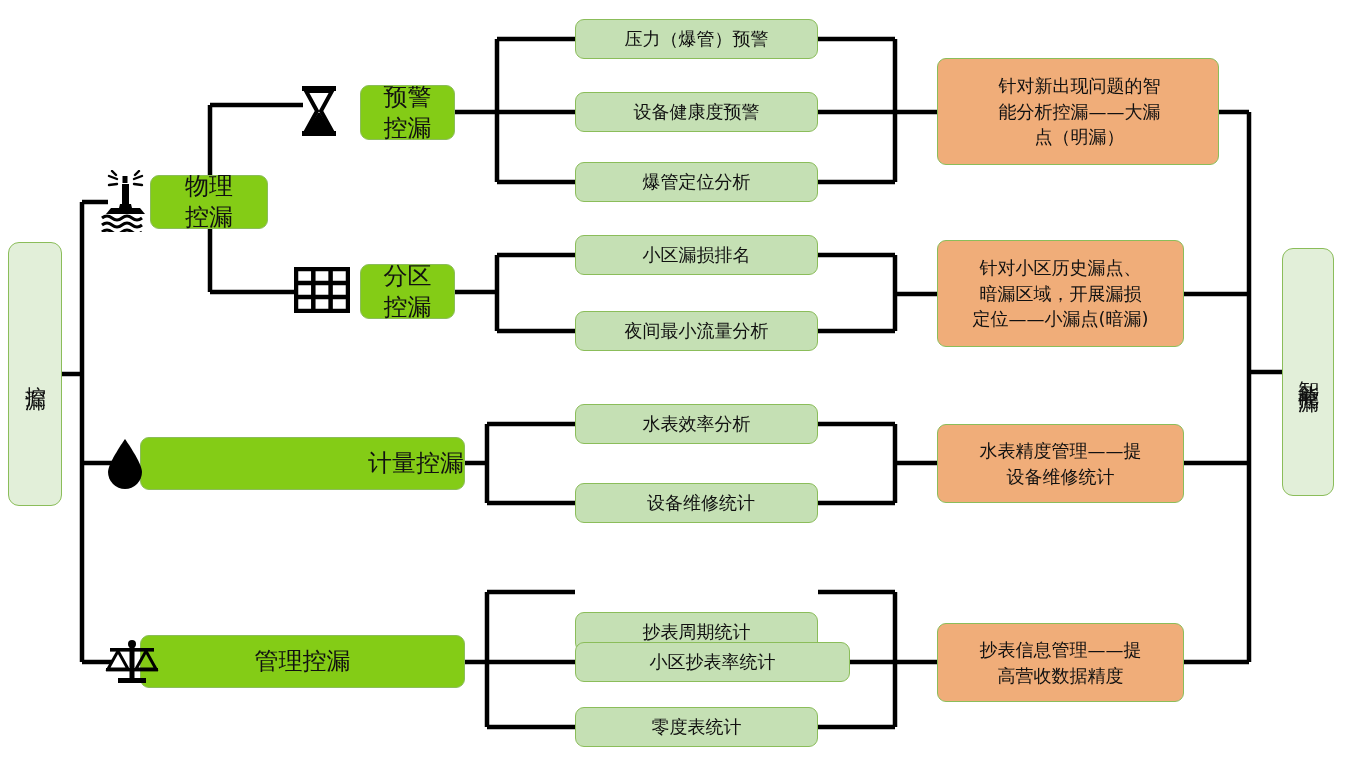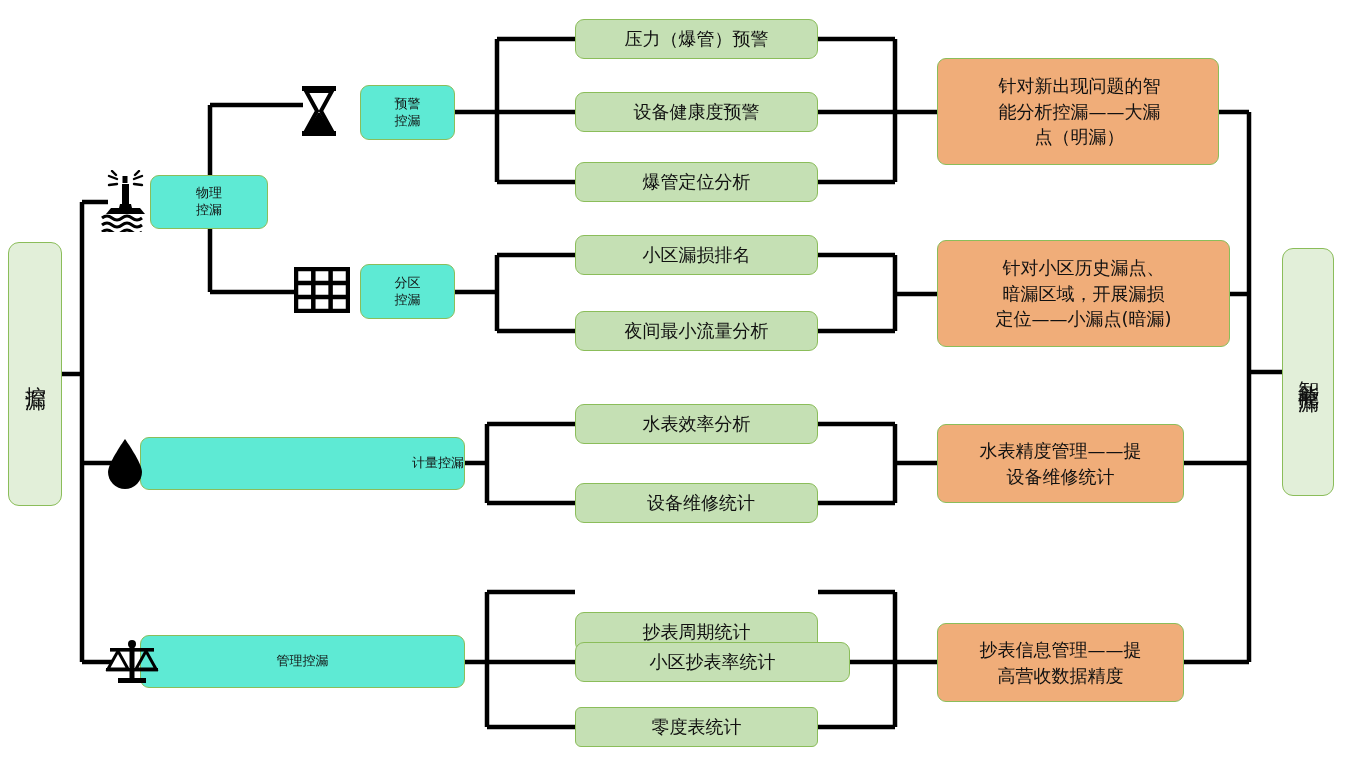--- a/index.html
+++ b/index.html
@@ -27,22 +27,22 @@
   }
   .green-root{
     background:#e2efd9;
     font-size:21px;
     writing-mode:vertical-rl;
     text-orientation:upright;
     letter-spacing:4px;
     border-radius:11px;
   }
   .blue{
-    background:#5eead4;
-    font-size:13px;
+    background:#84cc16;
+    font-size:24px;
   }
   .green-leaf{
     background:#c5e0b4;
     font-size:18px;
     align-items:center;
   }
   .orange{
     background:#f0ad79;
     font-size:18px;
     padding:0 9px;
@@ -249,31 +249,31 @@
   </div>
   <div class="node green-leaf" style="left:575px;top:483px;width:243px;height:40px;padding-left:9px;">
     <span>设备维修统计</span>
   </div>
   <div class="node green-leaf" style="left:575px;top:572px;width:243px;height:40px;margin-top:40px;">
     <span>抄表周期统计</span>
   </div>
   <div class="node green-leaf" style="left:575px;top:642px;width:275px;height:40px;">
     <span>小区抄表率统计</span>
   </div>
-  <div class="node green-leaf" style="left:575px;top:707px;width:243px;height:40px;border-radius:6px;">
+  <div class="node green-leaf" style="left:575px;top:707px;width:243px;height:40px;">
     <span>零度表统计</span>
   </div>
 
   <div class="node orange" style="left:937px;top:58px;width:282px;height:107px;flex-direction:column;padding-left:12px;">
     <span>针对新出现问题的智</span>
     <span>能分析控漏——大漏</span>
     <span>点（明漏）</span>
   </div>
 
-  <div class="node orange" style="left:937px;top:240px;width:293px;height:107px;flex-direction:column;">
+  <div class="node orange" style="left:937px;top:240px;width:247px;height:107px;flex-direction:column;">
     <span>针对小区历史漏点、</span>
     <span>暗漏区域，开展漏损</span>
     <span>定位——小漏点(暗漏)</span>
   </div>
 
   <div class="node orange" style="left:937px;top:424px;width:247px;height:79px;flex-direction:column;">
     <span>水表精度管理——提</span>
     <span>设备维修统计</span>
   </div>
 

